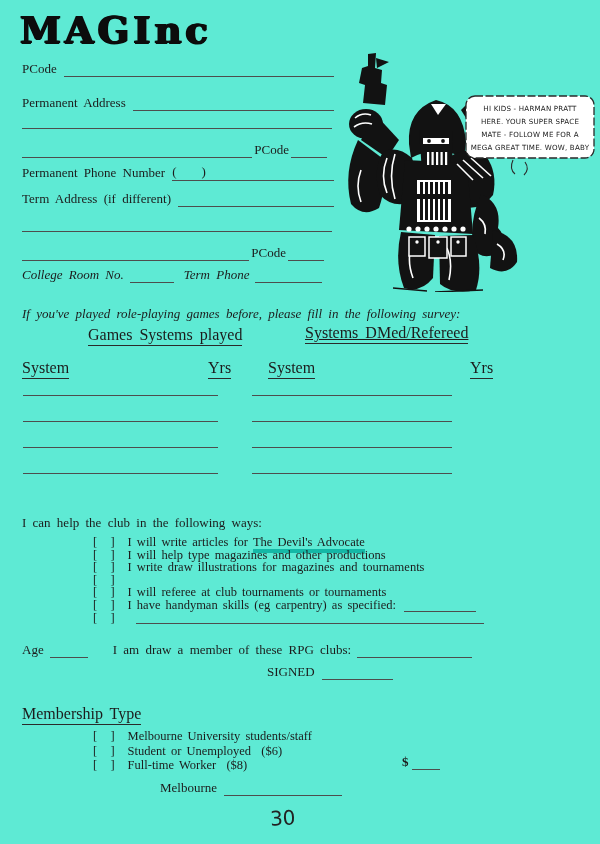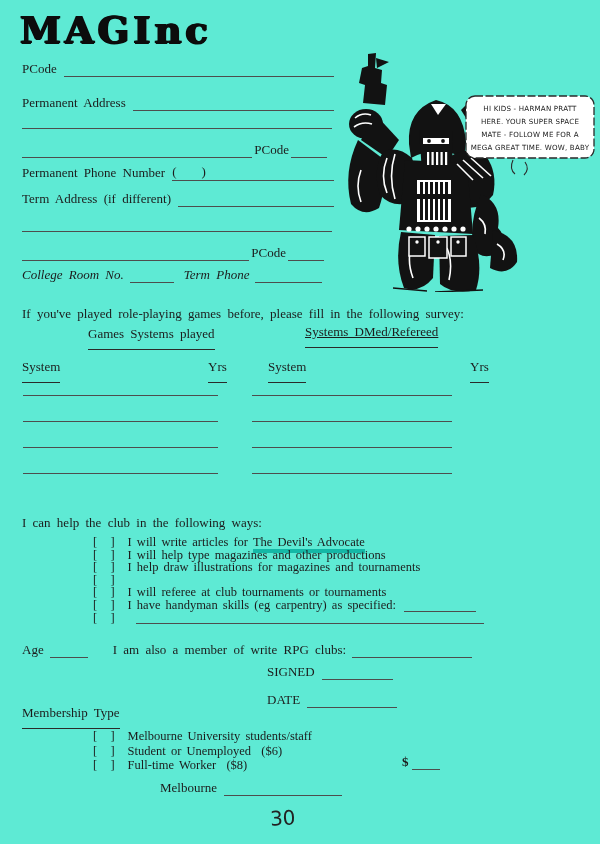--- a/index.html
+++ b/index.html
@@ -17,21 +17,21 @@
   .row{display:flex;align-items:flex-end;font-size:13px;word-spacing:3px;}
   .lbl{white-space:nowrap;}
   .fline{border-bottom:1px solid #4d4d4d;height:11px;display:inline-block;}
   .grow{flex:1;margin-left:7px;}
   .u{text-decoration:none;border-bottom:4px solid #14b8a6;}
   .paren{border-bottom:1px solid #4d4d4d;margin-left:7px;white-space:pre;}
   .hr-line{border-bottom:1px solid #4d4d4d;}
   .cbrow{display:flex;align-items:flex-end;font-size:12.5px;line-height:12.6px;word-spacing:2px;}
   .cb{white-space:nowrap;letter-spacing:1px;margin-right:12px;}
   .cbtext{white-space:nowrap;}
-  .uhead{border-bottom:1px solid #2a2a2a;font-size:13px;word-spacing:3px;padding-bottom:7px;}
+  .uhead{border-bottom:1px solid #2a2a2a;font-size:16px;word-spacing:3px;padding-bottom:1px;}
   .pagenum{font-family:"DejaVu Sans", sans-serif;font-size:20px;transform:rotate(-3deg);color:#222;}
   svg text.bubble{font-family:"DejaVu Sans", sans-serif;font-size:7.1px;fill:#1a1a1a;letter-spacing:.2px;}
 </style>
 </head>
 <body>
 
 <div class="page">
 
   <div class="abs title" style="left:20px;top:8px;">MAGInc</div>
 
@@ -70,21 +70,21 @@
     <span class="fline" style="width:36px;margin-left:2px;"></span>
   </div>
 
   <div class="abs row" style="left:22px;top:267px;width:300px;font-style:italic;">
     <span class="lbl">College Room No.</span>
     <span class="fline" style="width:44px;margin-left:6px;"></span>
     <span class="lbl" style="margin-left:10px;">Term Phone</span>
     <span class="fline" style="flex:1;margin-left:6px;"></span>
   </div>
 
-  <div class="abs row" style="left:22px;top:306px;">
+  <div class="abs row" style="left:22px;top:306px;font-style:italic;">
     <span>If you've played role-playing games before, please fill in the following survey:</span>
   </div>
   <span class="abs uhead" style="left:88px;top:326px;">Games Systems played</span>
   <span class="abs uhead" style="left:305px;top:324px;text-decoration:underline;">Systems DMed/Refereed</span>
 
   <span class="abs uhead" style="left:22px;top:359px;">System</span>
   <span class="abs uhead" style="left:208px;top:359px;">Yrs</span>
   <span class="abs uhead" style="left:268px;top:359px;">System</span>
   <span class="abs uhead" style="left:470px;top:359px;">Yrs</span>
 
@@ -104,21 +104,21 @@
     <div class="cbrow">
       <span class="cb">[&nbsp;&nbsp;]</span>
       <span class="cbtext"><span>I will write articles for </span><span class="u">The Devil's Advocate</span></span>
     </div>
     <div class="cbrow">
       <span class="cb">[&nbsp;&nbsp;]</span>
       <span class="cbtext"><span>I will help type magazines and other productions</span></span>
     </div>
     <div class="cbrow">
       <span class="cb">[&nbsp;&nbsp;]</span>
-      <span class="cbtext"><span>I help draw illustrations for magazines and tournaments</span></span>
+      <span class="cbtext"><span>I write draw illustrations for magazines and tournaments</span></span>
     </div>
     <div class="cbrow">
       <span class="cb">[&nbsp;&nbsp;]</span>
     </div>
     <div class="cbrow">
       <span class="cb">[&nbsp;&nbsp;]</span>
       <span class="cbtext"><span>I will referee at club tournaments or tournaments</span></span>
     </div>
     <div class="cbrow">
       <span class="cb">[&nbsp;&nbsp;]</span>
@@ -127,30 +127,26 @@
     </div>
     <div class="cbrow">
       <span class="cb">[&nbsp;&nbsp;]</span>
       <span class="fline" style="width:348px;margin-left:8px;"></span>
     </div>
   </div>
 
   <div class="abs row" style="left:22px;top:642px;width:450px;font-family:Liberation Serif, serif;">
     <span class="lbl">Age</span>
     <span class="fline" style="width:38px;margin-left:6px;"></span>
-    <span class="lbl" style="margin-left:25px;">I am also a member of write RPG clubs:</span>
+    <span class="lbl" style="margin-left:25px;">I am draw a member of these RPG clubs:</span>
     <span class="fline" style="flex:1;margin-left:6px;"></span>
   </div>
 
   <div class="abs row" style="left:267px;top:664px;width:126px;">
     <span class="lbl">SIGNED</span>
-    <span class="fline grow"></span>
-  </div>
-  <div class="abs row" style="left:267px;top:692px;width:130px;">
-    <span class="lbl">DATE</span>
     <span class="fline grow"></span>
   </div>
 
   <span class="abs uhead" style="left:22px;top:705px;">Membership Type</span>
   <div class="abs" style="left:93px;top:729px;">
     <div class="cbrow" style="line-height:14.5px;">
       <span class="cb">[&nbsp;&nbsp;]</span>
       <span class="cbtext">Melbourne University students/staff</span>
     </div>
     <div class="cbrow" style="line-height:14.5px;">

